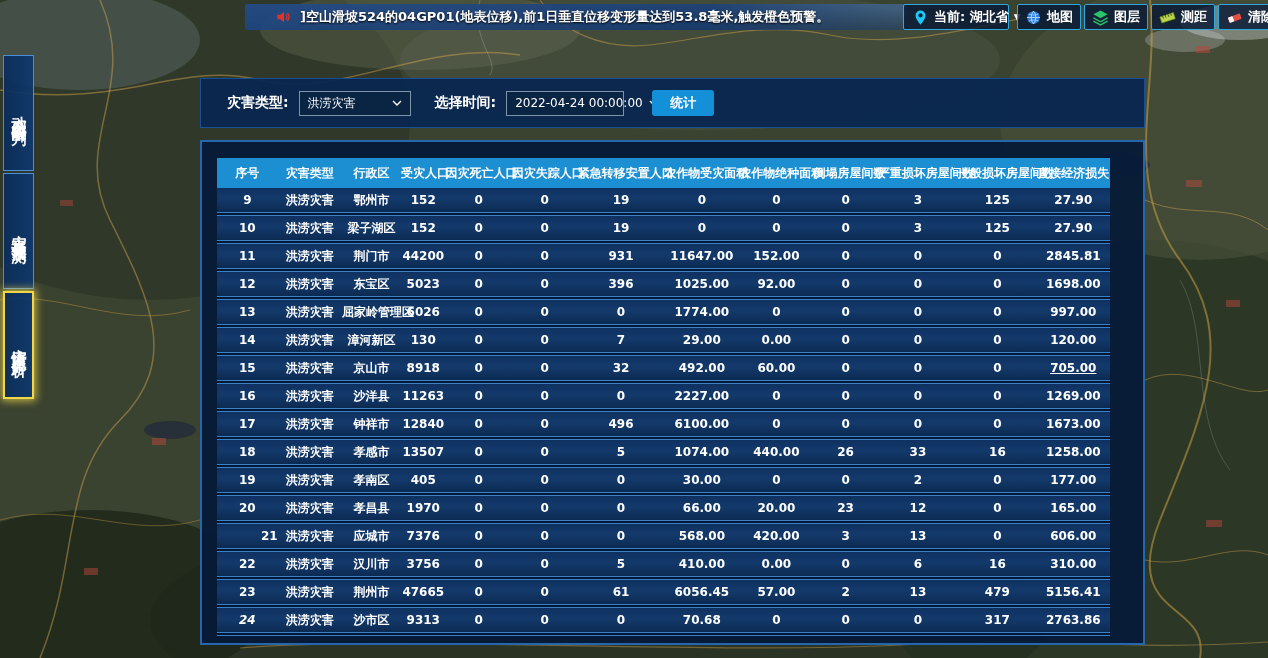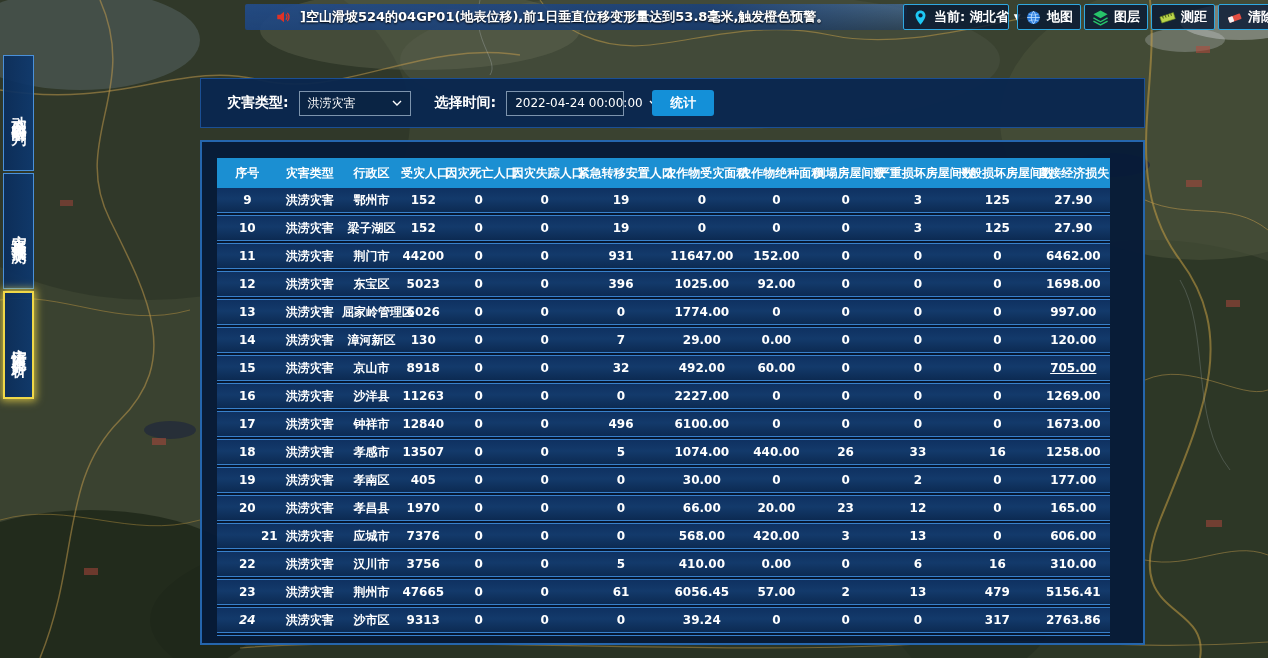--- a/index.html
+++ b/index.html
@@ -255,21 +255,21 @@
             <div class="td" style="width: 6.6%;">荆门市</div>
             <div class="td" style="width: 5%;">44200</div>
             <div class="td" style="width: 7.4%;">0</div>
             <div class="td" style="width: 7.4%;">0</div>
             <div class="td" style="width: 9.7%;">931</div>
             <div class="td" style="width: 8.4%; text-align: center;">11647.00</div>
             <div class="td" style="width: 8.3%;">152.00</div>
             <div class="td" style="width: 7.2%;">0</div>
             <div class="td" style="width: 9%;">0</div>
             <div class="td" style="width: 8.8%;">0</div>
-            <div class="td" style="width: 8.2%;">6462.00</div>
+            <div class="td" style="width: 8.2%;">2845.81</div>
           </div>
           <div class="rsep"></div>
           <div class="trow">
             <div class="td" style="width: 6.8%;">12</div>
             <div class="td" style="width: 7.2%;">洪涝灾害</div>
             <div class="td" style="width: 6.6%;">东宝区</div>
             <div class="td" style="width: 5%;">5023</div>
             <div class="td" style="width: 7.4%;">0</div>
             <div class="td" style="width: 7.4%;">0</div>
             <div class="td" style="width: 9.7%;">396</div>
@@ -458,21 +458,21 @@
           </div>
           <div class="rsep"></div>
           <div class="trow">
             <div class="td" style="width: 6.8%; font-style: italic;">24</div>
             <div class="td" style="width: 7.2%;">洪涝灾害</div>
             <div class="td" style="width: 6.6%;">沙市区</div>
             <div class="td" style="width: 5%;">9313</div>
             <div class="td" style="width: 7.4%;">0</div>
             <div class="td" style="width: 7.4%;">0</div>
             <div class="td" style="width: 9.7%;">0</div>
-            <div class="td" style="width: 8.4%;">39.24</div>
+            <div class="td" style="width: 8.4%;">70.68</div>
             <div class="td" style="width: 8.3%;">0</div>
             <div class="td" style="width: 7.2%;">0</div>
             <div class="td" style="width: 9%;">0</div>
             <div class="td" style="width: 8.8%;">317</div>
             <div class="td" style="width: 8.2%;">2763.86</div>
           </div>
           <div class="rsep"></div>
         </div>
     </div>
   </div>

